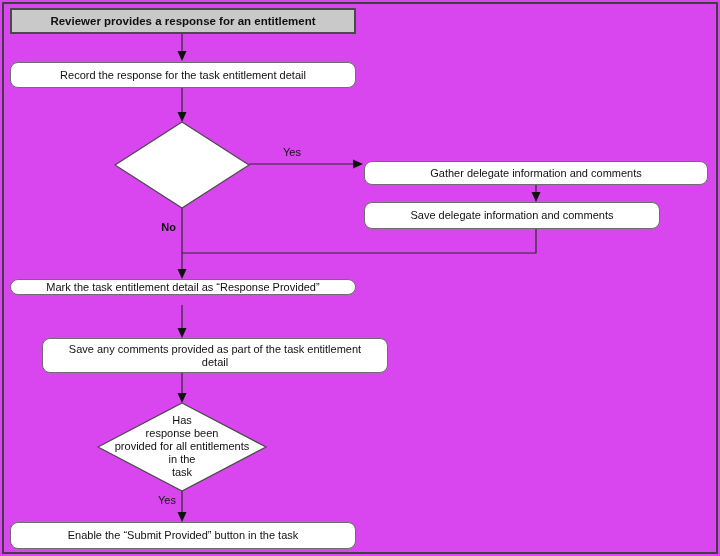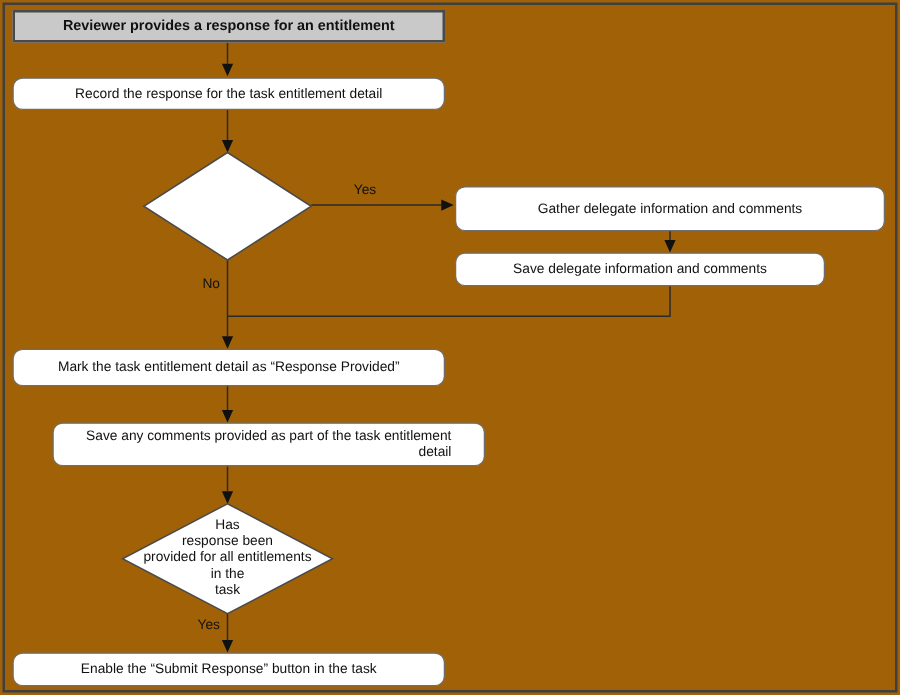--- a/index.html
+++ b/index.html
@@ -1,36 +1,36 @@
 <!DOCTYPE html>
 <html><head>
 <meta charset="utf-8">
 <style>
   html,body { margin:0; padding:0; background:#ffffff; }
   .canvas {
-    position:relative; width:720px; height:556px; background:#a16207;
+    position:relative; width:720px; height:556px; background:#d946ef;
     font-family:"Liberation Sans", sans-serif; color:#111; overflow:hidden;
   }
   .frame {
     position:absolute; left:2px; top:2px; width:712px; height:548px;
     border:2px solid #3f3f3f;
   }
   .connectors { position:absolute; left:0; top:0; }
   .node {
     position:absolute; box-sizing:border-box;
     display:flex; align-items:center; justify-content:center;
     text-align:center; font-size:11px; line-height:13px;
     white-space:pre-line;
   }
   .start {
     background:#c9c9c9; border:2px solid #4a4a4a;
     font-weight:bold; font-size:11.5px;
   }
   .process {
-    background:#ffffff; border:1.5px solid #6e6e6e; border-radius:8px;text-align:right;
+    background:#ffffff; border:1.5px solid #6e6e6e; border-radius:8px;
   }
   .dlabel {
     position:absolute; text-align:center; font-size:11px; line-height:13px;
     white-space:pre-line;
   }
   .elabel { position:absolute; font-size:11px; line-height:13px; }
   .ta-r { text-align:right; }
   .ta-c { text-align:center; }
 </style>
 </head>
@@ -67,33 +67,33 @@
     </g>
   </svg>
 
   <div class="node start" style="left:10px; top:8px; width:346px; height:26px;">Reviewer provides a response for an entitlement</div>
 
   <div class="node process" style="left:10px; top:62px; width:346px; height:26px;">Record the response for the task entitlement detail</div>
 
 
   <div class="elabel ta-c" style="left:272px; top:146px; width:40px;">Yes</div>
 
-  <div class="elabel ta-r" style="left:138px; top:221px; width:38px;">No</div>
+  <div class="elabel ta-r" style="left:138px; top:221px; width:38px;font-weight:bold;">No</div>
 
-  <div class="node process" style="left:364px; top:149px; width:344px; height:36px;">Gather delegate information and comments</div>
+  <div class="node process" style="left:364px; top:161px; width:344px; height:24px;">Gather delegate information and comments</div>
 
   <div class="node process" style="left:364px; top:202px; width:296px; height:27px;">Save delegate information and comments</div>
 
-  <div class="node process" style="left:10px; top:279px; width:346px; height:30px;">Mark the task entitlement detail as “Response Provided”</div>
+  <div class="node process" style="left:10px; top:279px; width:346px; height:16px;">Mark the task entitlement detail as “Response Provided”</div>
 
   <div class="node process" style="left:10px; top:338px; width:346px; height:35px;margin-left:32px;">Save any comments provided as part of the task entitlement
 detail</div>
 
   <div class="dlabel" style="left:92px; top:414px; width:180px;">Has
 response been
 provided for all entitlements
 in the
 task</div>
 
   <div class="elabel ta-r" style="left:138px; top:494px; width:38px;">Yes</div>
 
-  <div class="node process" style="left:10px; top:522px; width:346px; height:27px;">Enable the “Submit Response” button in the task</div>
+  <div class="node process" style="left:10px; top:522px; width:346px; height:27px;">Enable the “Submit Provided” button in the task</div>
 </div>
 
 </body></html>

